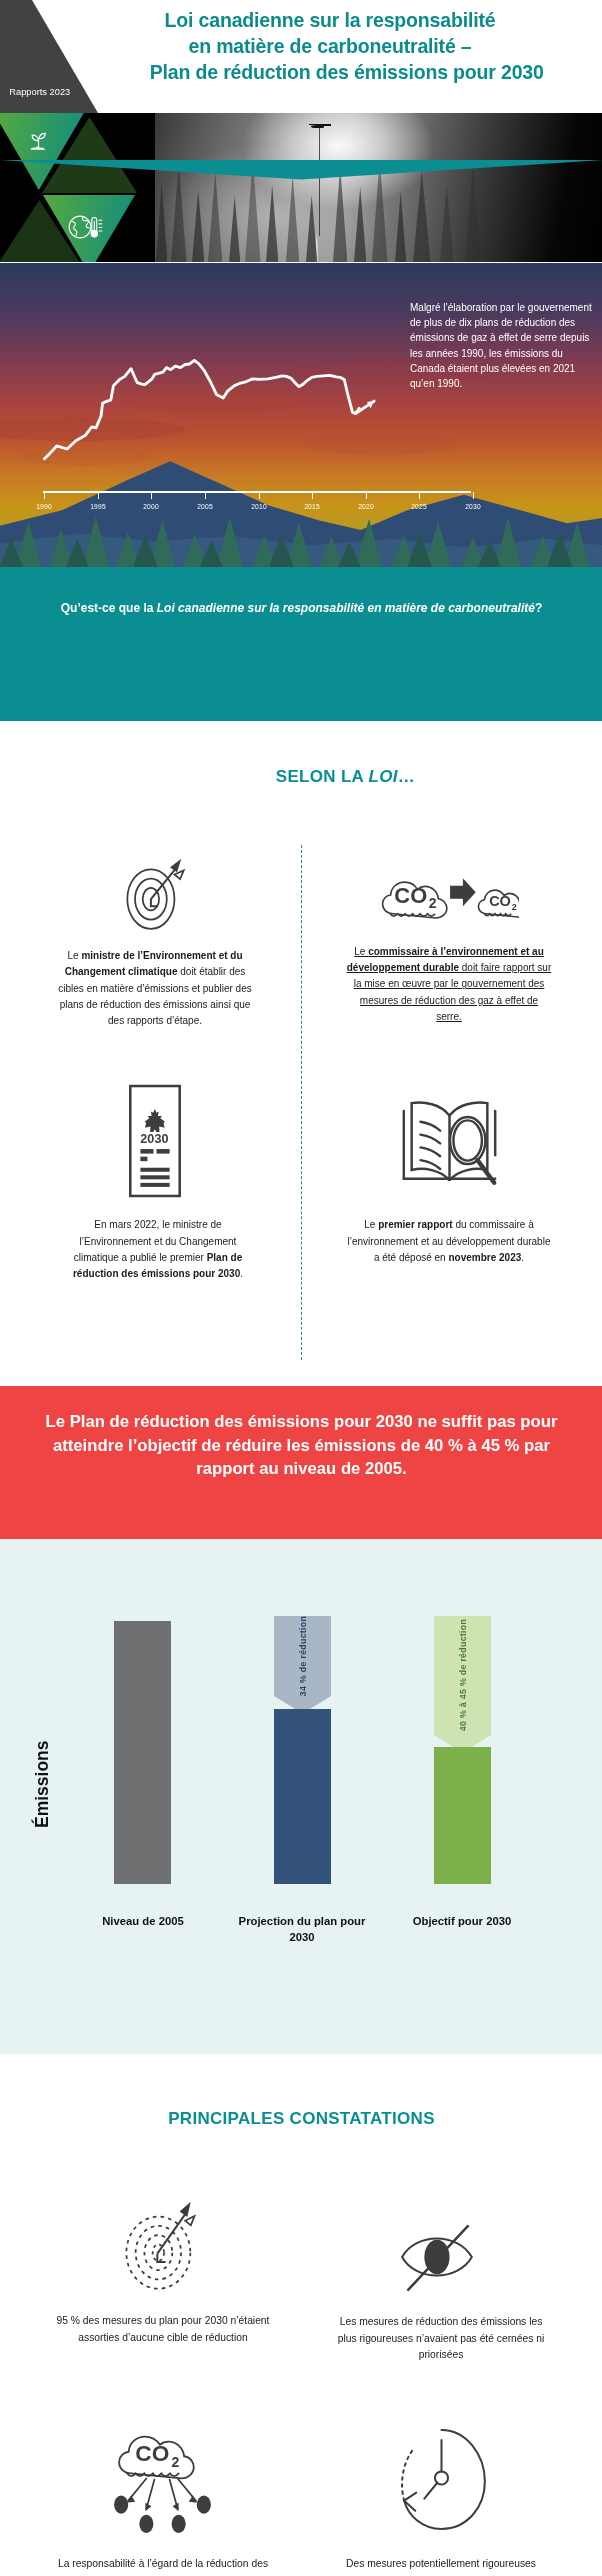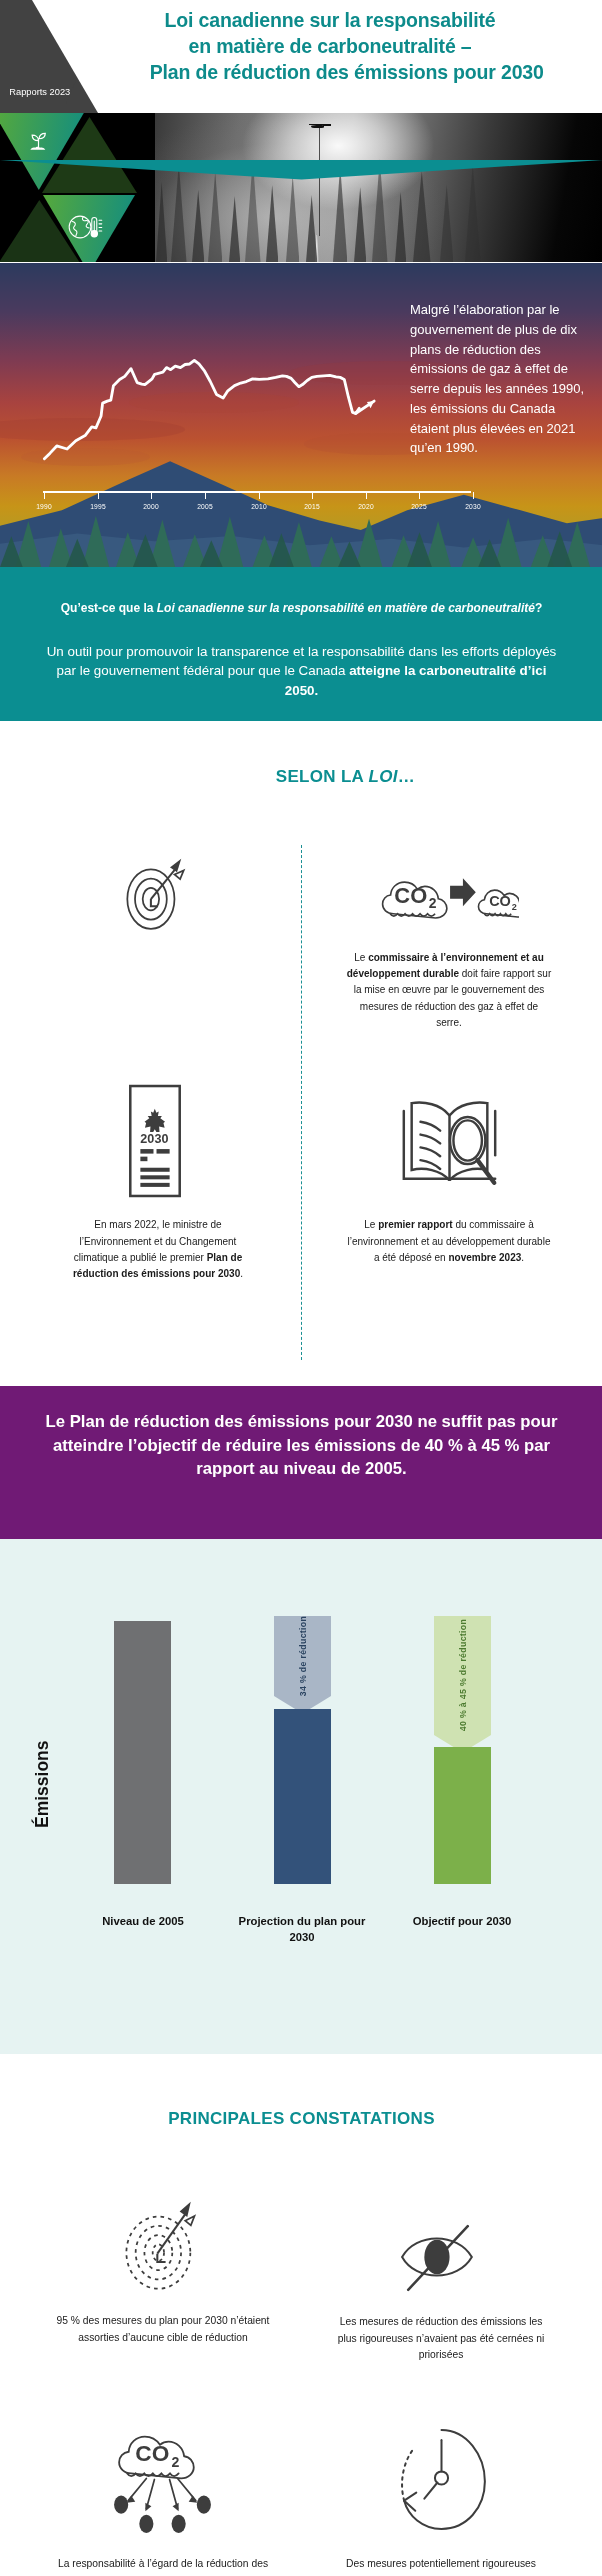--- a/index.html
+++ b/index.html
@@ -55,21 +55,21 @@
   .tri-up { position:absolute; clip-path: polygon(50% 0, 100% 100%, 0 100%); }
   .hicon { position:absolute; color:#fff; display:flex; align-items:center; justify-content:center; }
 
   
   #sunset { position:absolute; left:0; top:263px; width:603px; height:304px; overflow:hidden;
             background: linear-gradient(180deg, #2c3a5e 0%, #4a3a5e 16%, #7e3b52 32%, #a8433f 46%, #bb5230 58%, #c87a25 70%, #c79418 80%, #b69a22 88%, #8a8f33 96%, #6d8236 100%); }
   .cloud { position:absolute; border-radius:50%; }
   #axis { position:absolute; left:43px; top:228px; width:428px; height:1.5px; background:#fff; }
   .tick { position:absolute; top:229px; width:1px; height:6.7px; background:#fff; }
   .tlab { position:absolute; top:240px; color:#fff; font-size:6.7px; transform:translateX(-50%); letter-spacing:0.2px; }
-  #quote { position:absolute; left:410px; top:37px; width:183px; color:#fff; font-size:13px; line-height:1.52; }
+  #quote { position:absolute; left:410px; top:37px; width:183px; color:#fff; font-size:10px; line-height:1.52; }
 
   
   #teal1 { position:absolute; left:0; top:567px; width:603px; height:155px; background:#0b8e91; color:#fff;
            display:flex; flex-direction:column; align-items:center; }
   #teal1 h2 { margin-top:34px; width:531px; text-align:center; font-size:12px; font-weight:bold; line-height:1.33; }
   #teal1 h2 em { font-style:italic; }
   #teal1 p { margin-top:25px; width:515px; text-align:center; font-size:13.4px; line-height:1.45; font-weight:400; }
   #teal1 p b { font-weight:bold; }
 
   
@@ -79,21 +79,21 @@
   #selon-title em { font-style:italic; }
   #divider { position:absolute; left:301px; top:124px; width:0; height:515px;
              border-left:1px dashed #1a8f93; }
   .col-L { position:absolute; left:52px; width:206px; text-align:center; }
   .col-R { position:absolute; left:346px; width:206px; text-align:center; }
   .caption { font-size:10px; line-height:1.62; color:#1a1a1a; }
   .caption b { font-weight:bold; }
   .iconbox { display:flex; align-items:center; justify-content:center; }
 
   
-  #teal2 { position:absolute; left:0; top:1386px; width:603px; height:160px; background:#701a75; color:#fff; }
+  #teal2 { position:absolute; left:0; top:1386px; width:603px; height:160px; background:#ef4444; color:#fff; }
   #teal2 h2 { position:absolute; left:44px; top:24px; width:515px; text-align:center;
               font-size:16.7px; font-weight:bold; line-height:1.42; }
   #teal2-point { position:absolute; left:0; top:160px; width:603px; height:19.6px; background:#0b8e91;
                  clip-path: polygon(0 0, 100% 0, 50% 100%); }
 
   
   #chart { position:absolute; left:0; top:1539px; width:603px; height:515px; background:#e6f3f2; }
   #ylabel { position:absolute; left:32px; top:289px; color:#111; font-size:17.5px; font-weight:bold;
             transform:rotate(-90deg); transform-origin:left top; white-space:nowrap; }
   .bar { position:absolute; bottom:170px; width:57px; }
@@ -252,60 +252,60 @@
     </g>
   </svg>
 
   <div id="quote" class="cond">Malgré l’élaboration par le gouvernement de plus de dix plans de réduction des émissions de gaz à effet de serre depuis les années 1990, les émissions du Canada étaient plus élevées en 2021 qu’en 1990.</div>
 </div>
 
 <div id="teal1">
   <h2 class="cond">
     <span>Qu’est-ce que la </span><em>Loi canadienne sur la responsabilité en matière de carboneutralité</em><span>?</span>
   </h2>
-  <p class="cond">
-    <span>Un outil pour promouvoir la transparence et la responsabilité dans les efforts déployés par le gouvernement fédéral pour que le Canada </span><b>atteigne la carboneutralité d’ici 2050.</b>
-  </p>
 </div>
 
 <div id="selon">
   <div id="selon-title" class="cond">
     <span>SELON LA </span><em>LOI</em><span>…</span>
   </div>
   <div id="divider"></div>
 
   <div class="col-L" style="top:129px;">
     <div class="iconbox" style="height:90px;">
       <svg viewBox="0 0 160 160" width="82" height="82" fill="none" stroke="#3d3d3d" stroke-width="3.4">
         <ellipse cx="72" cy="88" rx="46" ry="58"></ellipse>
         <ellipse cx="72" cy="88" rx="31" ry="40"></ellipse>
         <ellipse cx="72" cy="88" rx="16" ry="22"></ellipse>
         <path d="M72 88 L124 24" stroke-width="4"></path>
         <path d="M112 26 l16 -12 l-6 19 z" fill="#3d3d3d"></path>
         <path d="M118 40 l18 -8 l-7 17 z" fill="none"></path>
         <path d="M72 88 l0 14 l14 0" stroke-width="4"></path>
       </svg>
     </div>
+    <p class="caption cond" style="margin-top:8.2px;">
+      <span>Le </span><b>ministre de l’Environnement et du Changement climatique</b><span> doit établir des cibles en matière d’émissions et publier des plans de réduction des émissions ainsi que des rapports d’étape.</span>
+    </p>
   </div>
 
   <div class="col-R" style="top:129px;">
     <div class="iconbox" style="height:90px;">
       <svg viewBox="0 0 260 140" width="140" height="75" fill="none" stroke="#3d3d3d" stroke-width="3">
         <path d="M26 104c-12 0-20-8-20-18 0-9 6-16 15-17 1-14 12-24 26-24 10 0 19 5 24 13 4-3 9-5 14-5 13 0 24 10 25 23 9 1 16 9 16 18 0 10-9 18-21 18z" fill="#fff"></path>
         <path d="M20 104q7 9 14 0 q7 9 14 0 q7 9 14 0 q7 9 14 0 q7 9 14 0 q7 9 14 0"></path>
         <text x="28" y="84" font-family="Liberation Sans, sans-serif" font-size="41" font-weight="bold" fill="#3d3d3d" stroke="none">CO</text>
         <text x="92" y="94" font-family="Liberation Sans, sans-serif" font-size="26" font-weight="bold" fill="#3d3d3d" stroke="none">2</text>
         <path d="M132 52 h24 v-14 l24 26 l-24 26 v-14 h-24 z" fill="#3d3d3d" stroke="none"></path>
         <path d="M200 104c-9 0-15-6-15-13 0-7 5-12 11-13 1-10 9-18 19-18 7 0 14 4 18 10 3-2 6-4 10-4 10 0 18 8 19 17 7 1 12 7 12 14 0 7-7 13-16 13z" fill="#fff"></path>
         <path d="M196 104q5 7 10 0 q5 7 10 0 q5 7 10 0 q5 7 10 0 q5 7 10 0"></path>
         <text x="205" y="90" font-family="Liberation Sans, sans-serif" font-size="27" font-weight="bold" fill="#3d3d3d" stroke="none">CO</text>
         <text x="247" y="97" font-family="Liberation Sans, sans-serif" font-size="17" font-weight="bold" fill="#3d3d3d" stroke="none">2</text>
       </svg>
     </div>
-    <p class="caption cond" style="margin-top:10px;">
+    <p class="caption cond" style="margin-top:4px;text-decoration:underline;">
       <span>Le </span><b>commissaire à l’environnement et au développement durable</b><span> doit faire rapport sur la mise en œuvre par le gouvernement des mesures de réduction des gaz à effet de serre.</span>
     </p>
   </div>
 
   <div class="col-L" style="top:355px;">
     <div class="iconbox" style="height:129px;">
       <svg viewBox="0 0 110 230" width="56" height="116" fill="none" stroke="#3d3d3d" stroke-width="5">
         <rect x="6" y="6" width="98" height="218"></rect>
         <path d="M55 44 l4 10 6-3 -2 11 h10 l-4 6 12 9 -4 3 3 12 -14-3 1 14h-8l-4-7-4 7h-8l1-14 -14 3 3-12 -4-3 12-9 -4-6h10l-2-11 6 3z" fill="#3d3d3d" stroke="none" transform="translate(0,6) scale(0.78) translate(15,14)"></path>
         <text x="26" y="118" font-family="Liberation Sans, sans-serif" font-size="25" font-weight="bold" fill="#3d3d3d" stroke="none">2030</text>

